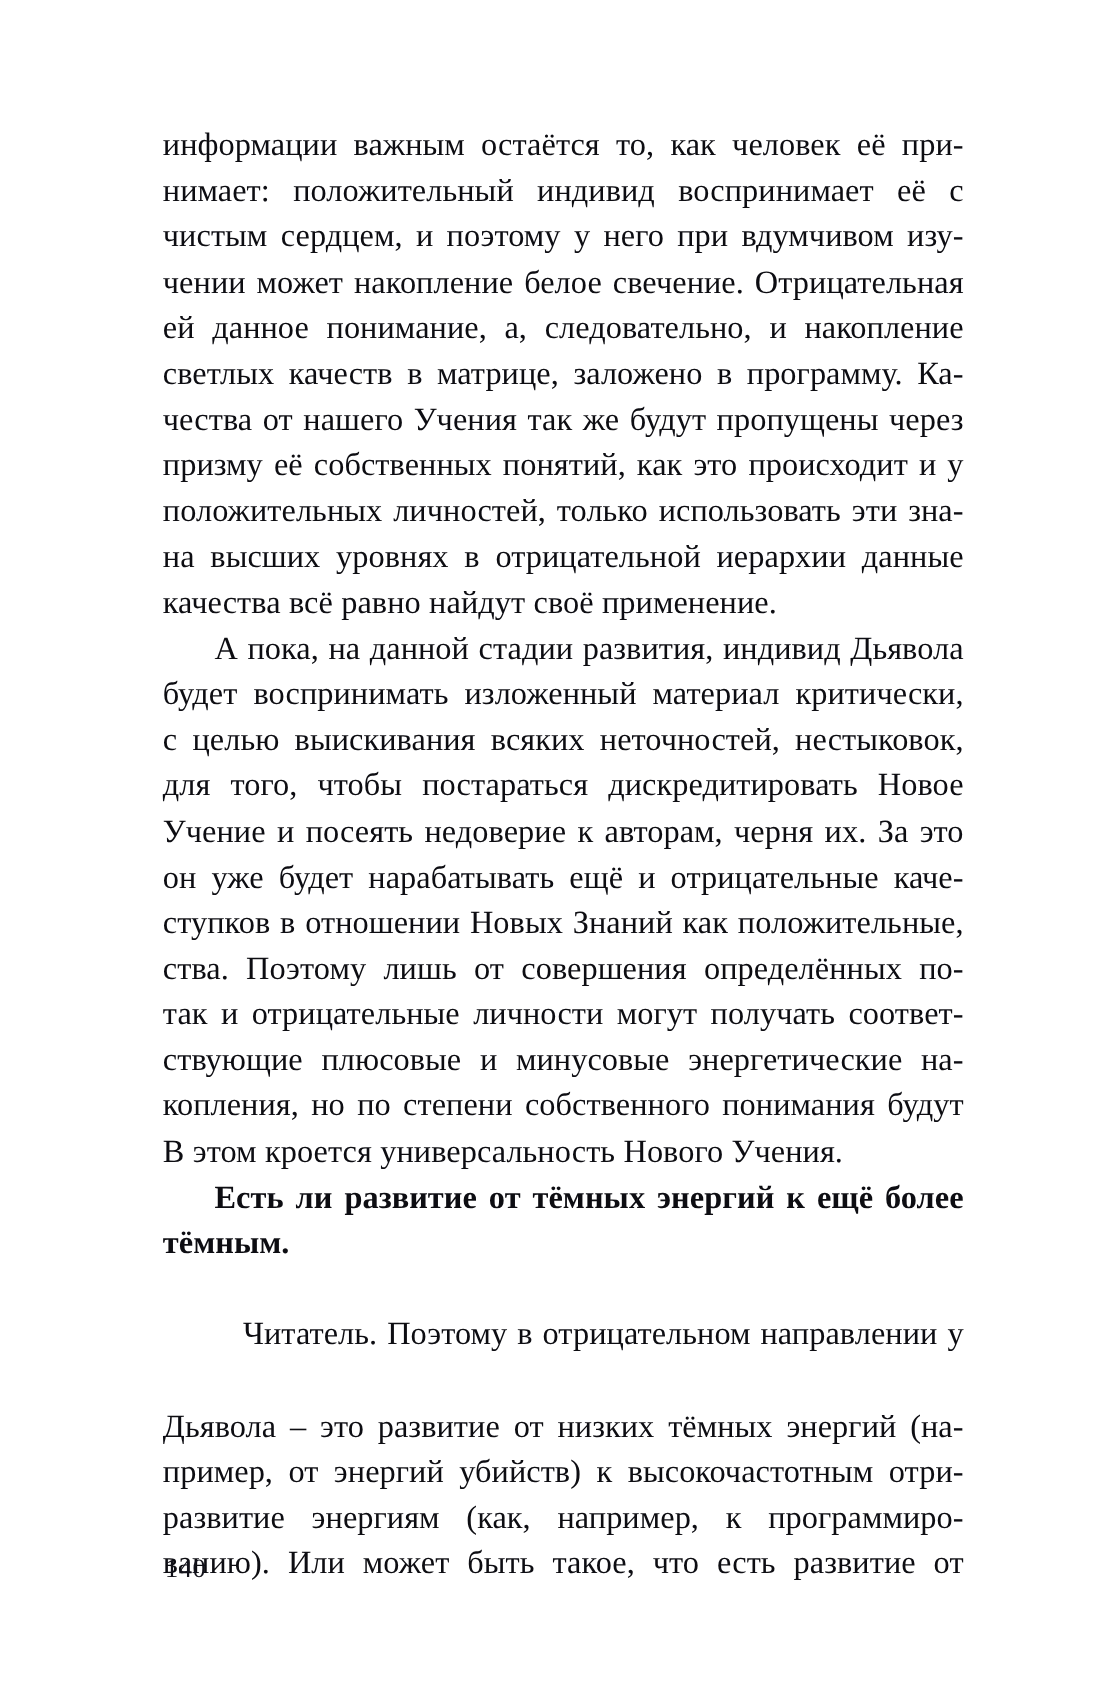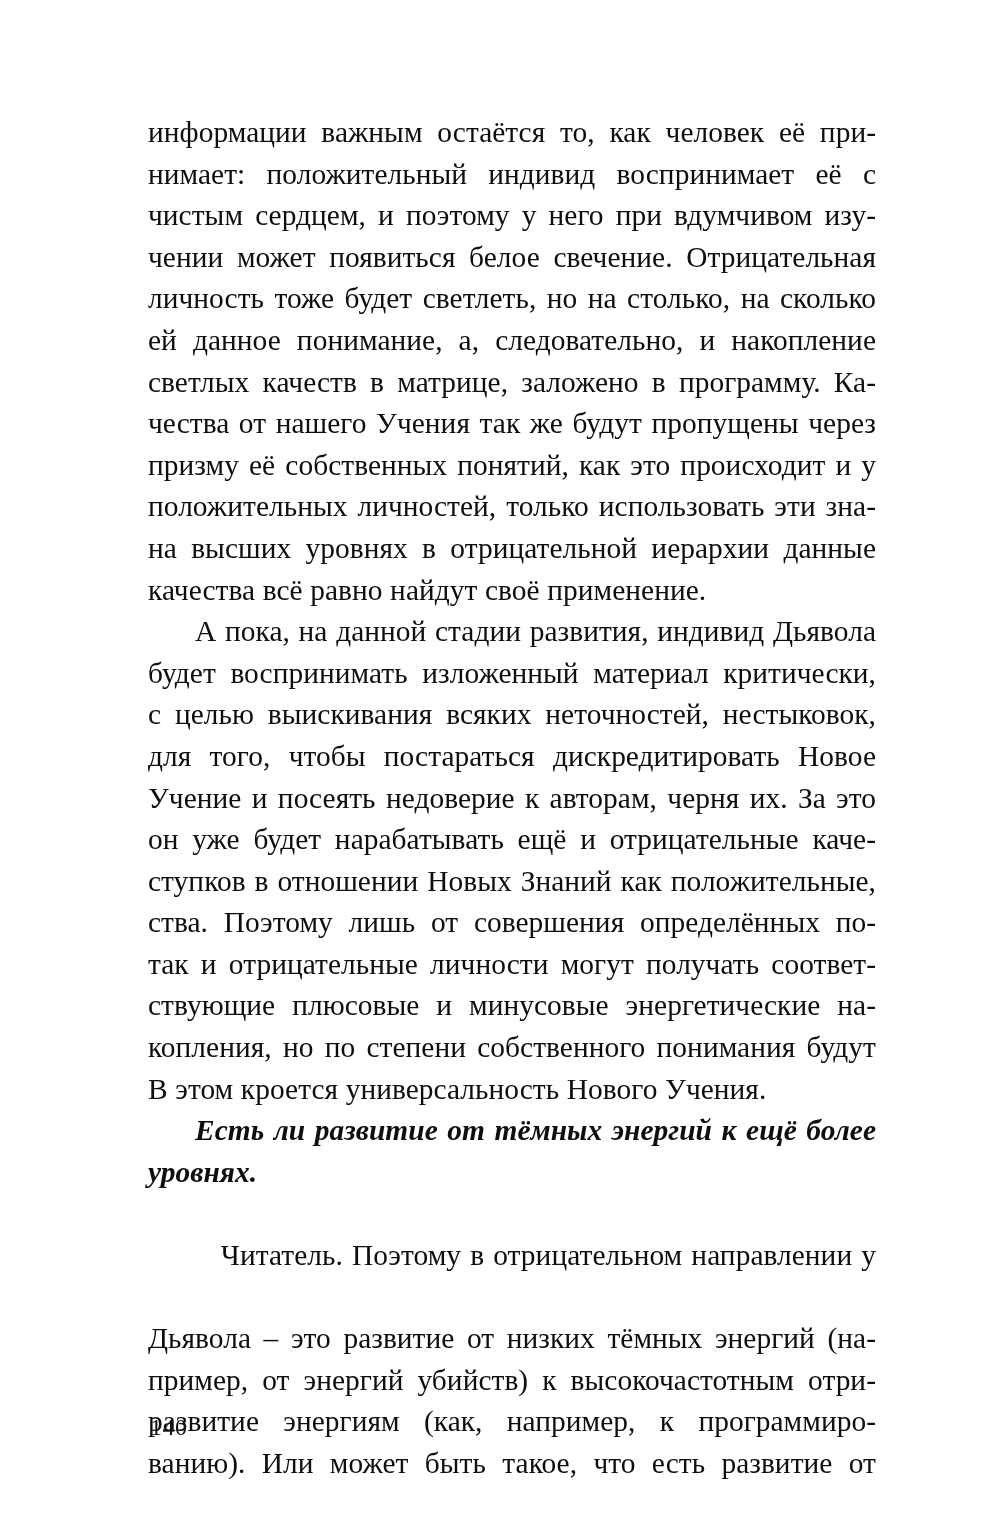--- a/index.html
+++ b/index.html
@@ -56,21 +56,20 @@
   .line.indent {
     text-indent: 47px;
   }
 
   .b {
     font-weight: normal;
   }
 
   .heading .line {
     font-weight: bold;
-    font-style: italic;
   }
 
   #page-number {
     position: absolute;
     left: 150px;
     top: 1409px;
     font-size: 24px;
     line-height: 36px;
     color: #12121a;
     letter-spacing: 0.5px;
@@ -80,22 +79,21 @@
 <body>
 
 <div id="page">
 
   <div id="text-block">
 
     <p class="para" id="para-1">
       <span class="line">информации важным остаётся то, как человек её при-</span>
       <span class="line">нимает: положительный индивид воспринимает её с</span>
       <span class="line">чистым сердцем, и поэтому у него при вдумчивом изу-</span>
-      <span class="line">чении может появиться белое свечение. Отрицательная</span>
-      <span class="line">личность тоже будет светлеть, но на столько, на сколько</span>
+      <span class="line">чении может накопление белое свечение. Отрицательная</span>
       <span class="line">ей данное понимание, а, следовательно, и накопление</span>
       <span class="line">светлых качеств в матрице, заложено в программу. Ка-</span>
       <span class="line">чества от нашего Учения так же будут пропущены через</span>
       <span class="line">призму её собственных понятий, как это происходит и у</span>
       <span class="line">положительных личностей, только использовать эти зна-</span>
       <span class="line">на высших уровнях в отрицательной иерархии данные</span>
       <span class="line last">качества всё равно найдут своё применение.</span>
     </p>
 
     <p class="para" id="para-2">
@@ -108,21 +106,21 @@
       <span class="line">ступков в отношении Новых Знаний как положительные,</span>
       <span class="line">ства. Поэтому лишь от совершения определённых по-</span>
       <span class="line">так и отрицательные личности могут получать соответ-</span>
       <span class="line">ствующие плюсовые и минусовые энергетические на-</span>
       <span class="line">копления, но по степени собственного понимания будут</span>
       <span class="line last">В этом кроется универсальность Нового Учения.</span>
     </p>
 
     <p class="para heading" id="heading-1">
       <span class="line indent">Есть ли развитие от тёмных энергий к ещё более</span>
-      <span class="line last">уровнях.</span>
+      <span class="line last">тёмным.</span>
     </p>
 
     <p class="para" id="para-3">
       <span class="line indent">
         <span class="b">Читатель.</span><span> Поэтому в отрицательном направлении у</span>
       </span>
       <span class="line"><span>Дьявола – это развитие от низких тёмных энергий (на-</span></span>
       <span class="line"><span>пример, от энергий убийств) к высокочастотным отри-</span></span>
       <span class="line"><span>развитие энергиям (как, например, к программиро-</span></span>
       <span class="line"><span>ванию). Или может быть такое, что </span><span class="b">есть развитие от</span></span>

